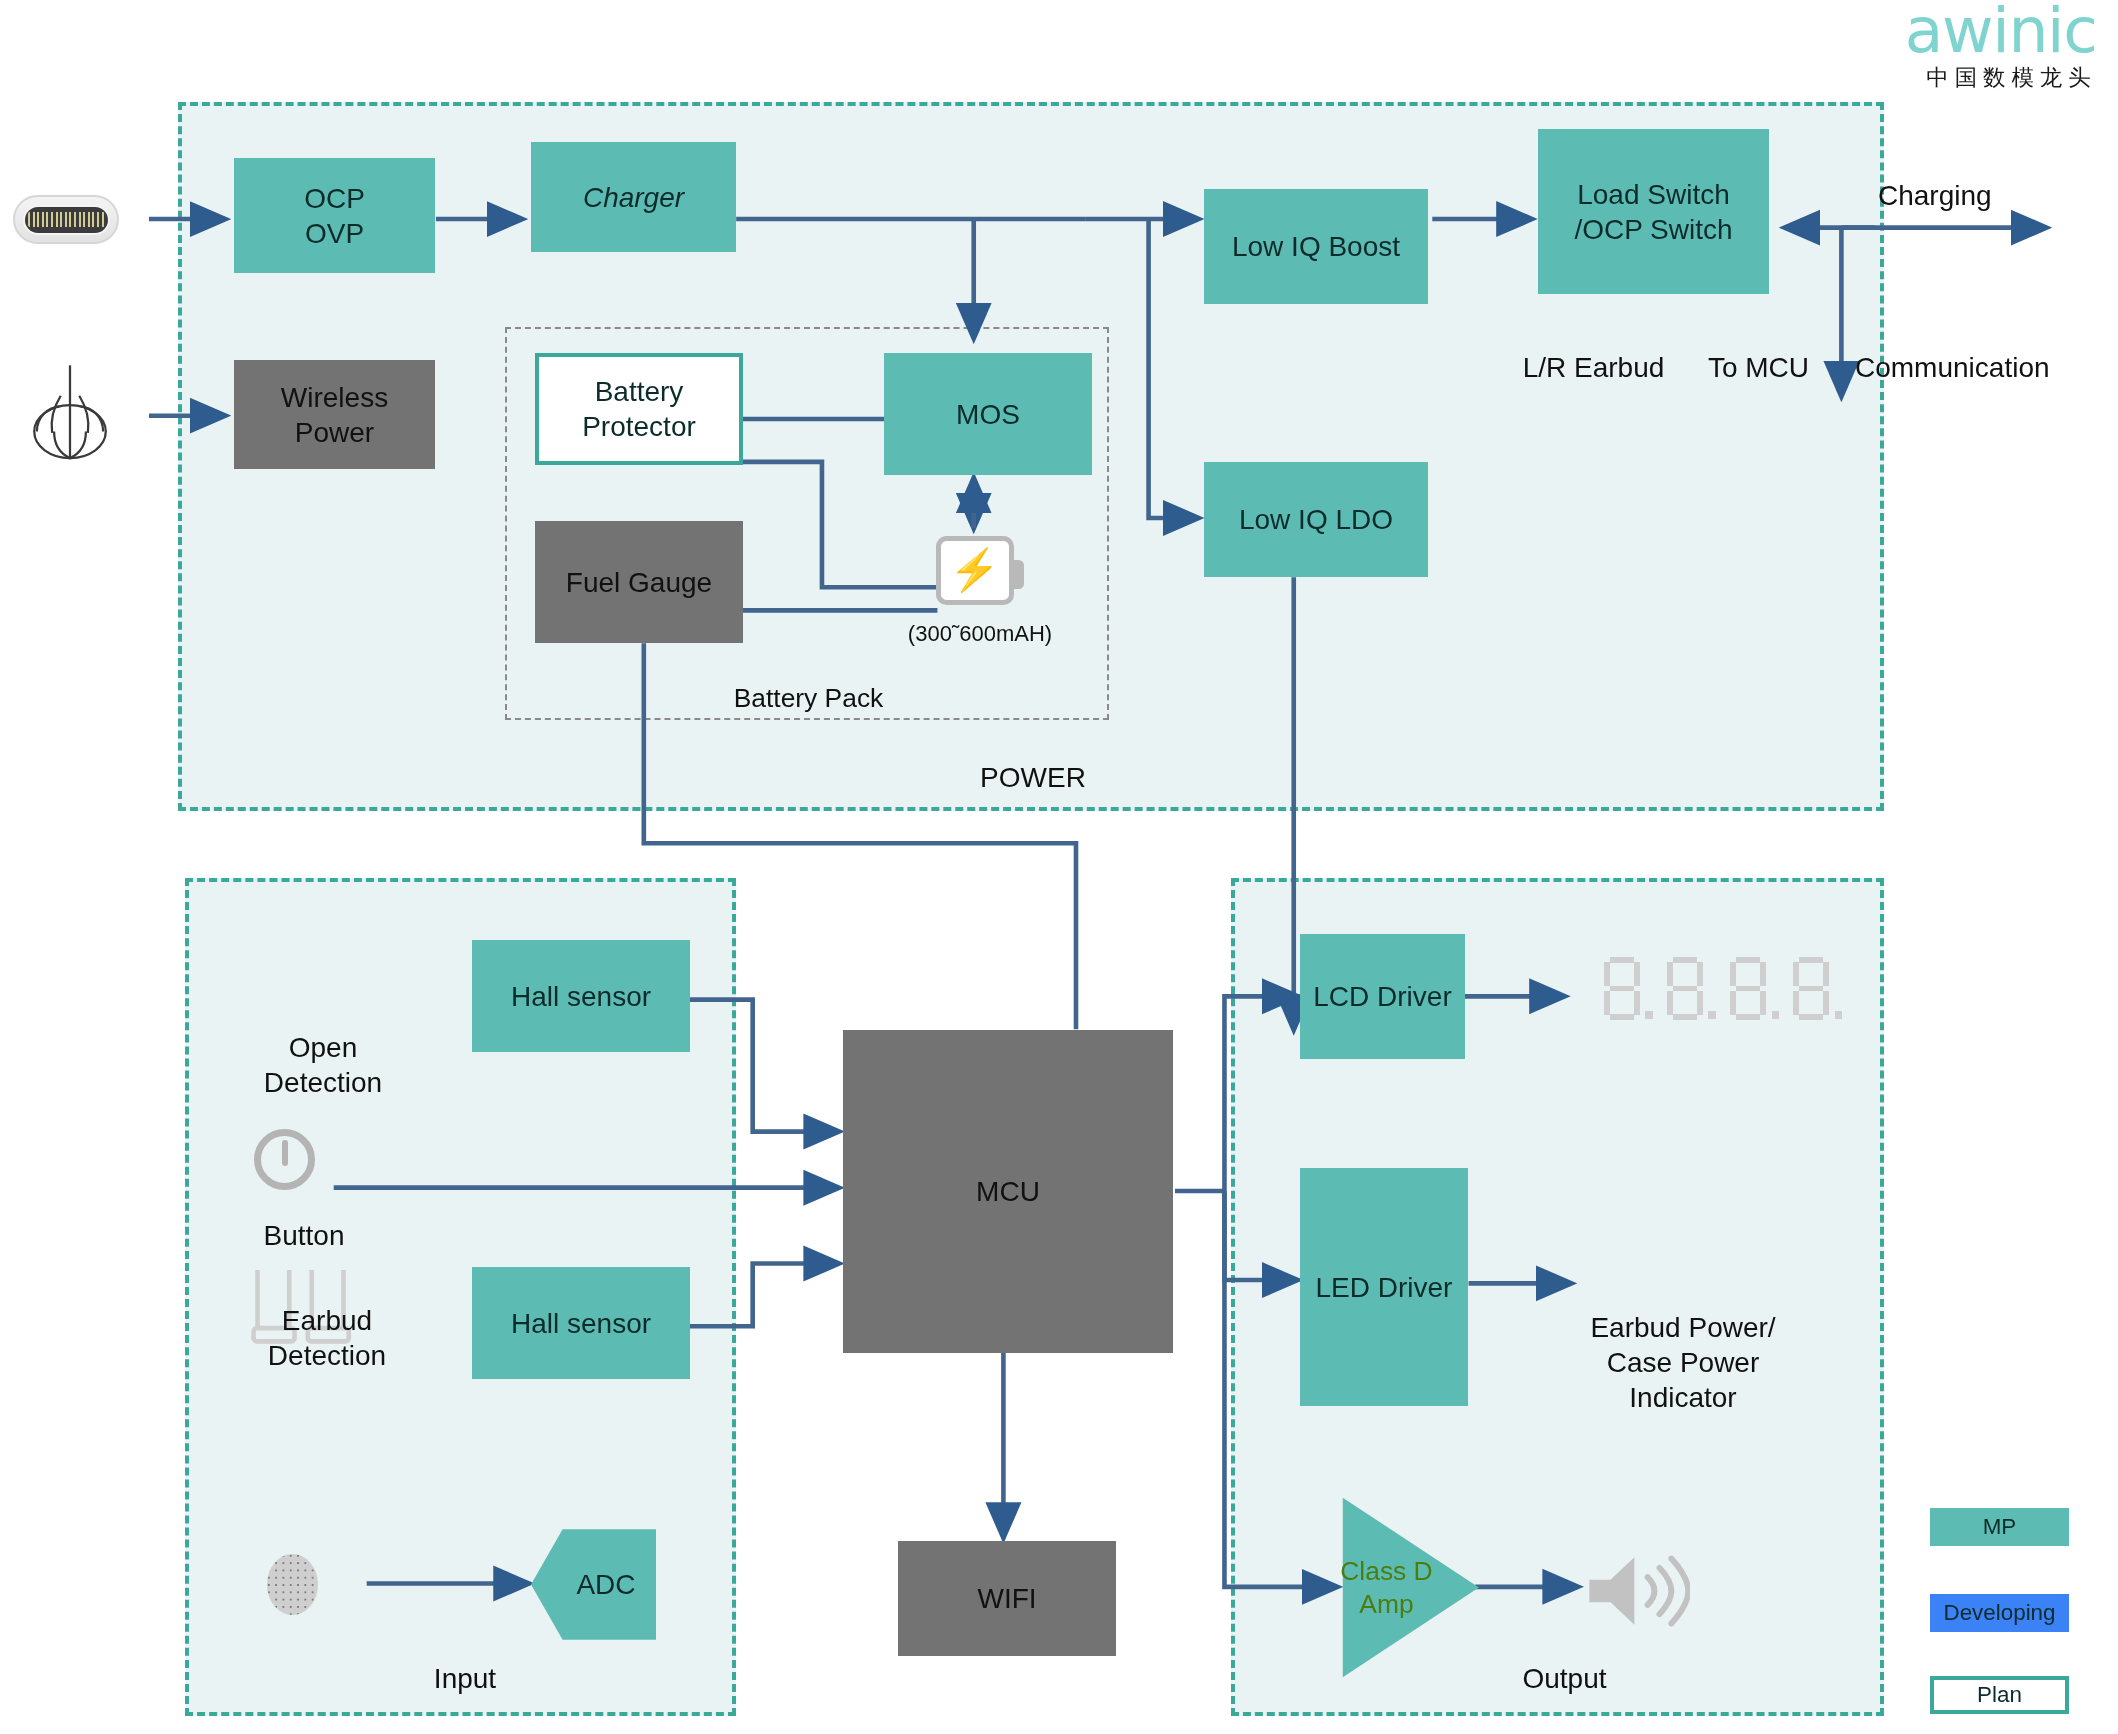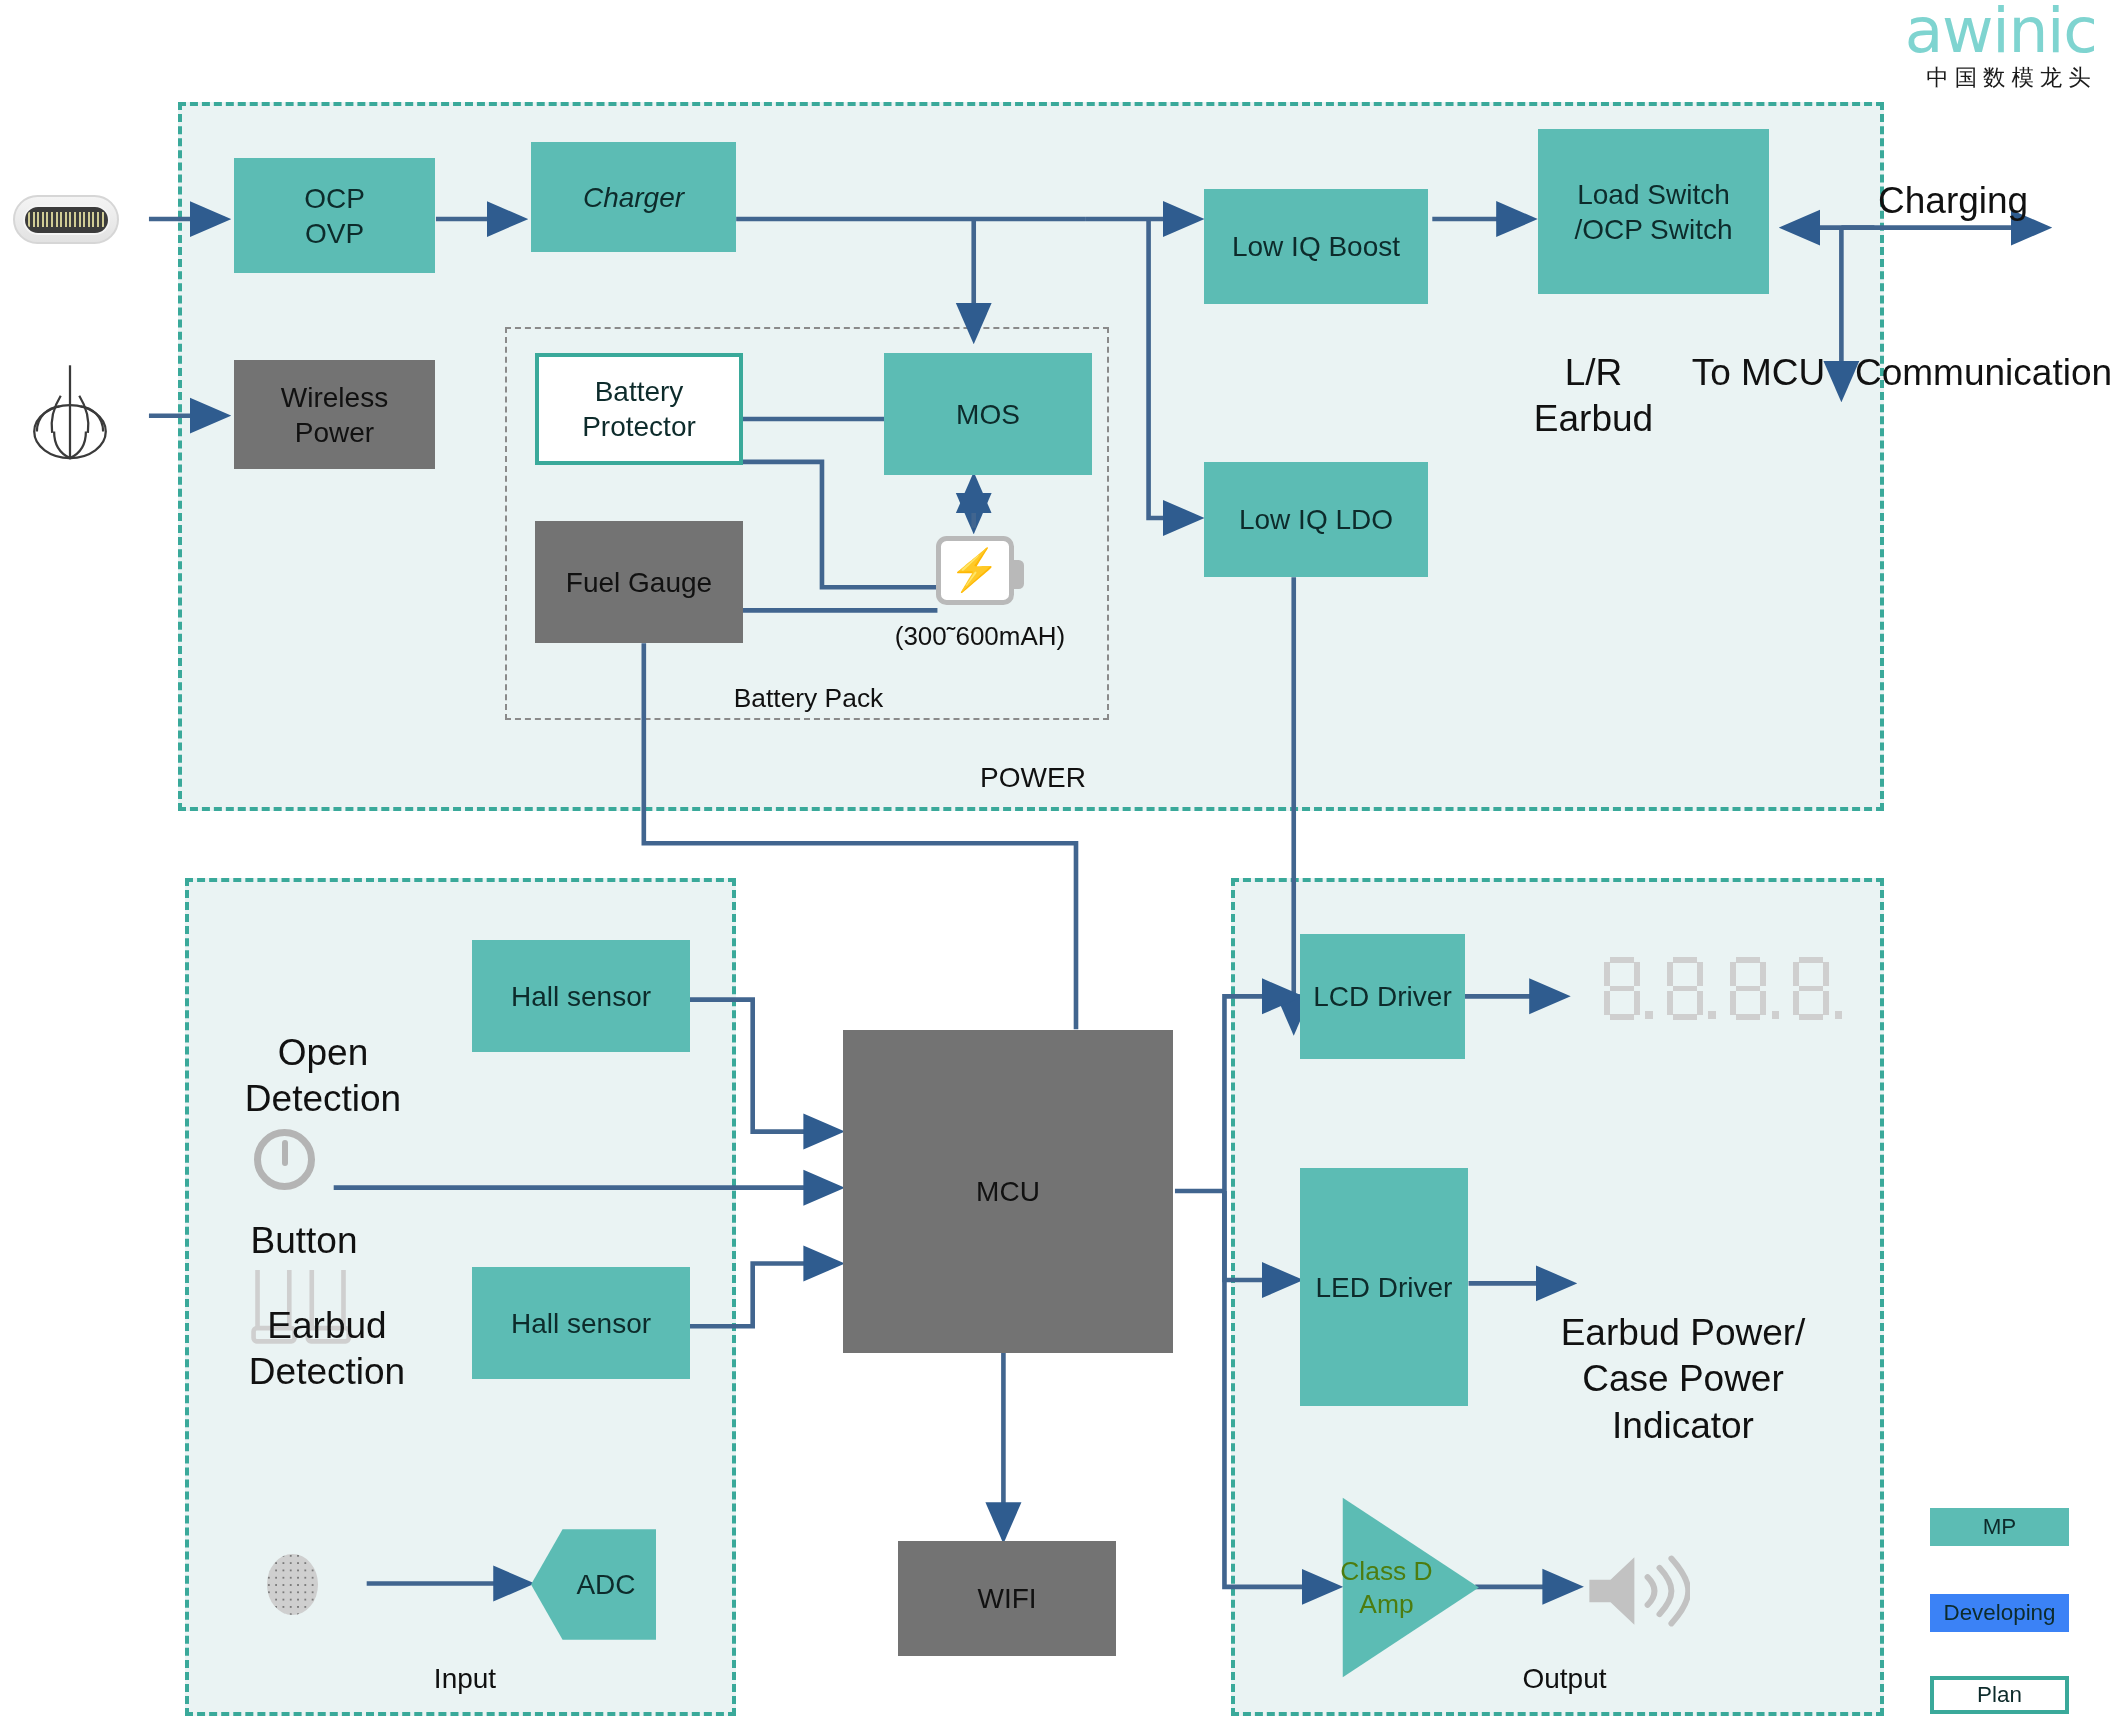--- a/index.html
+++ b/index.html
@@ -46,21 +46,21 @@
     line-height: 1.25;
     color: #0d2b2b;
     padding: 2.6px;
   }
   .mp   { background: #5cbcb4; }
   .dev  { background: #3b82f6; }
   .gray { background: #737373; color:#111; }
   .plan { background: #ffffff; border: 4px solid #3aa99a; }
   .lbl  {
     position: absolute;
-    font-size: 37px;
+    font-size: 28px;
     line-height: 1.25;
     color: #111;
     text-align: center;
     white-space: pre-line;
   }
   
   svg.wires {
     position: absolute; left:0; top:0;
     width: 2119px; height: 1734px;
     pointer-events: none;
@@ -283,21 +283,21 @@
   <div class="blk plan" style="left:535px; top:353px; width:208px; height:112px; white-space:pre-line;">Battery
 Protector</div>
 
   <div class="blk gray" style="left:535px; top:521px; width:208px; height:122px;">Fuel Gauge</div>
 
   <div class="blk mp" style="left:884px; top:353px; width:208px; height:122px;">MOS</div>
 
   <div class="battery-icon" style="left:936px; top:536px;">
     <div class="bolt">⚡</div>
   </div>
-  <div class="lbl" style="left:858px; top:620px; width:244px; font-size:26px;">(300˜600mAH)</div>
+  <div class="lbl" style="left:858px; top:620px; width:244px; font-size:22px;">(300˜600mAH)</div>
 
   <div class="blk mp" style="left:1204px; top:158px; width:224px; height:115px;margin-top:31px;">Low IQ Boost</div>
 
   <div class="blk mp" style="left:1204px; top:462px; width:224px; height:115px;">Low IQ LDO</div>
 
   <div class="blk mp" style="left:1538px; top:129px; width:231px; height:165px; white-space:pre-line;">Load Switch
 /OCP Switch</div>
 
   <div class="lbl" style="left:1878px; top:178px; width:191px; text-align:left;">Charging</div>
   <div class="lbl" style="left:1855px; top:350px; width:277px; text-align:left;">Communication</div>

